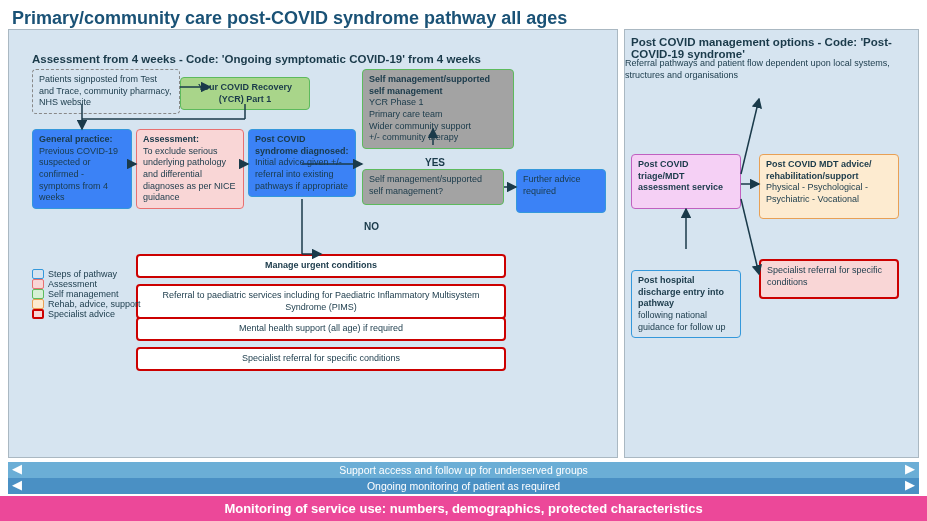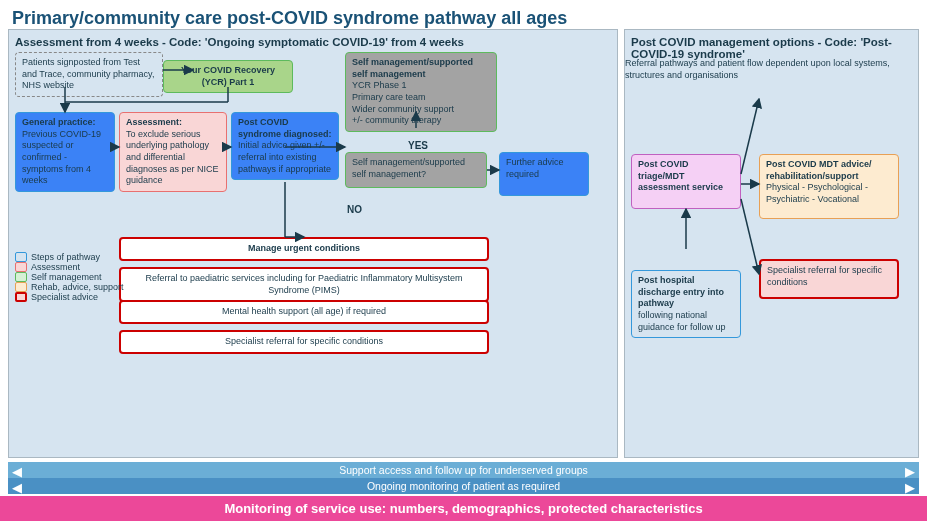--- a/index.html
+++ b/index.html
@@ -34,21 +34,21 @@
     .main-content {
       display: flex;
       flex: 1;
       padding: 0 8px 0 8px;
       gap: 6px;
     }
     .left-panel {
       background: #d6e4f0;
       border: 1.5px solid #aab8c2;
       flex: 0 0 610px;
-      padding: 6px;
+      padding: 23px;
       position: relative;
     }
     .right-panel {
       background: #d6e4f0;
       border: 1.5px solid #aab8c2;
       flex: 1;
       padding: 6px;
       position: relative;
     }
     .panel-title {
@@ -65,21 +65,21 @@
       color: #1a3a4a;
     }
     .legend-box {
       width: 12px;
       height: 10px;
       border-radius: 2px;
       flex-shrink: 0;
     }
     .bottom-arrow-row {
       display: flex;
-      align-items: flex-start;
+      align-items: flex-end;
       justify-content: center;
       color: #fff;
       font-size: 10.5px;
       position: relative;
       padding: 2px 30px;
     }
     .bottom-arrow-row::before {
       content: '◀';
       position: absolute;
       left: 4px;

